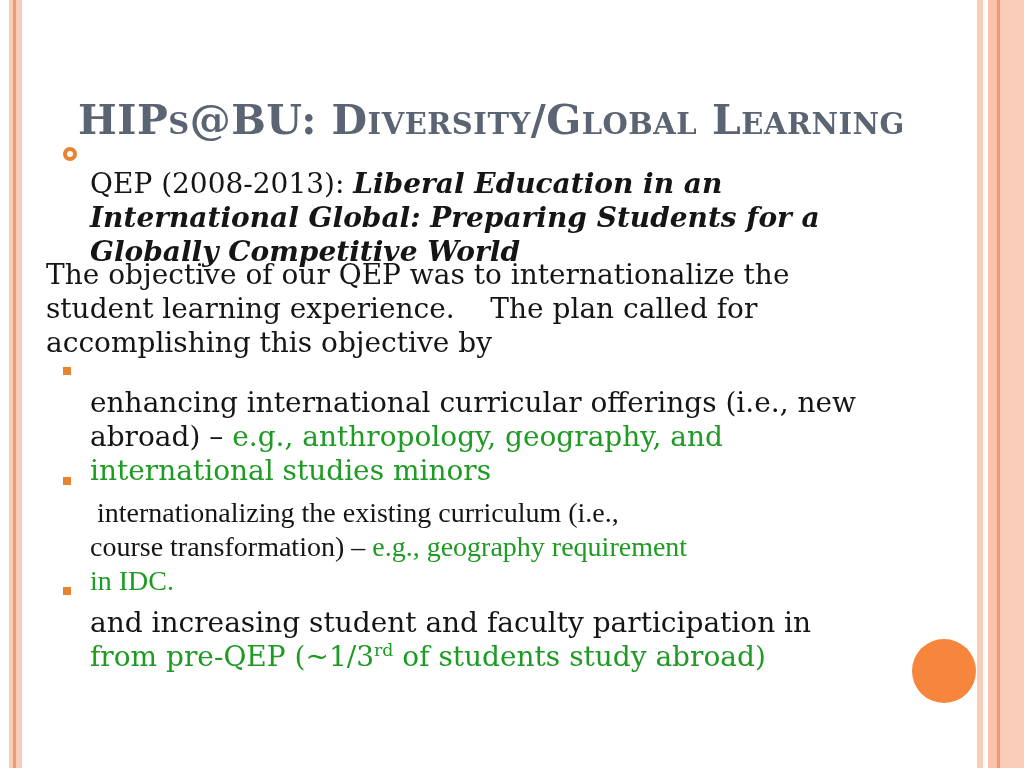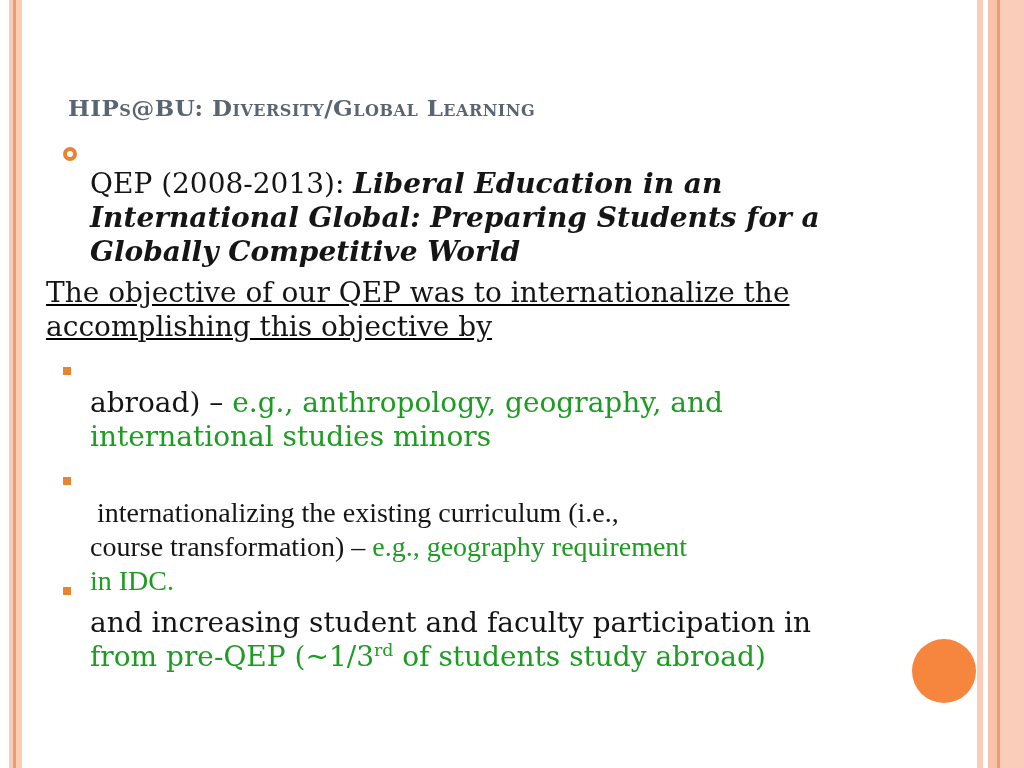--- a/index.html
+++ b/index.html
@@ -32,29 +32,29 @@
   .right-band .band-shade{
     position:absolute;left:0;top:0;height:100%;width:9px;
     background:var(--stripe_mid);
   }
   .accent-circle{
     position:absolute;left:912px;top:639px;width:64px;height:64px;
     border-radius:50%;background:var(--orange);z-index:3;
   }
   
   .slide-title{
-    position:absolute;left:68px;top:76px;
+    position:absolute;left:78px;top:76px;
     font-variant:small-caps;
-    font-size:23px;line-height:34px;letter-spacing:0.5px;
+    font-size:41px;line-height:34px;letter-spacing:0.5px;
     color:var(--title);
   }
   
   .block{position:absolute;left:46px;width:860px;}
   .b1{top:136px;}
-  .bp{top:245px;text-decoration:underline;}
+  .bp{top:227px;}
   .b2{top:355px;}
   .b3{top:465px;font-family:Liberation Serif, serif;}
   .b4{top:575px;}
   .marker{position:absolute;left:17px;}
   .ring{
     top:11px;width:14px;height:14px;box-sizing:border-box;
     border:4px solid var(--bullet_orange);border-radius:50%;
     background:transparent;
   }
   .square{
@@ -92,27 +92,29 @@
   <div class="btext">
       <div class="tline"><span class="seg-n">QEP (2008-2013): </span><span class="seg-bi">Liberal Education in an</span></div>
       <div class="tline"><span class="seg-bi">International Global: Preparing Students for a</span></div>
       <div class="tline"><span class="seg-bi">Globally Competitive World</span></div>
     </div>
 </div>
 
 <div class="block bp">
   <div class="btext">
       <div class="tline"><span class="seg-n">The objective of our QEP was to internationalize the</span></div>
+      <div class="tline"><span class="seg-n">student learning experience.    The plan called for</span></div>
       <div class="tline"><span class="seg-n">accomplishing this objective by</span></div>
     </div>
 </div>
 
 <div class="block b2">
   <span class="marker square"></span>
   <div class="btext">
+      <div class="tline"><span class="seg-n">enhancing international curricular offerings (i.e., new</span></div>
       <div class="tline"><span class="seg-n">abroad) – </span><span class="seg-g">e.g., anthropology, geography, and</span></div>
       <div class="tline"><span class="seg-g">international studies minors</span></div>
     </div>
 </div>
 
 <div class="block b3">
   <span class="marker square"></span>
   <div class="btext">
       <div class="tline"><span class="seg-n"> internationalizing the existing curriculum (i.e.,</span></div>
       <div class="tline"><span class="seg-n">course transformation) – </span><span class="seg-g">e.g., geography requirement</span></div>

